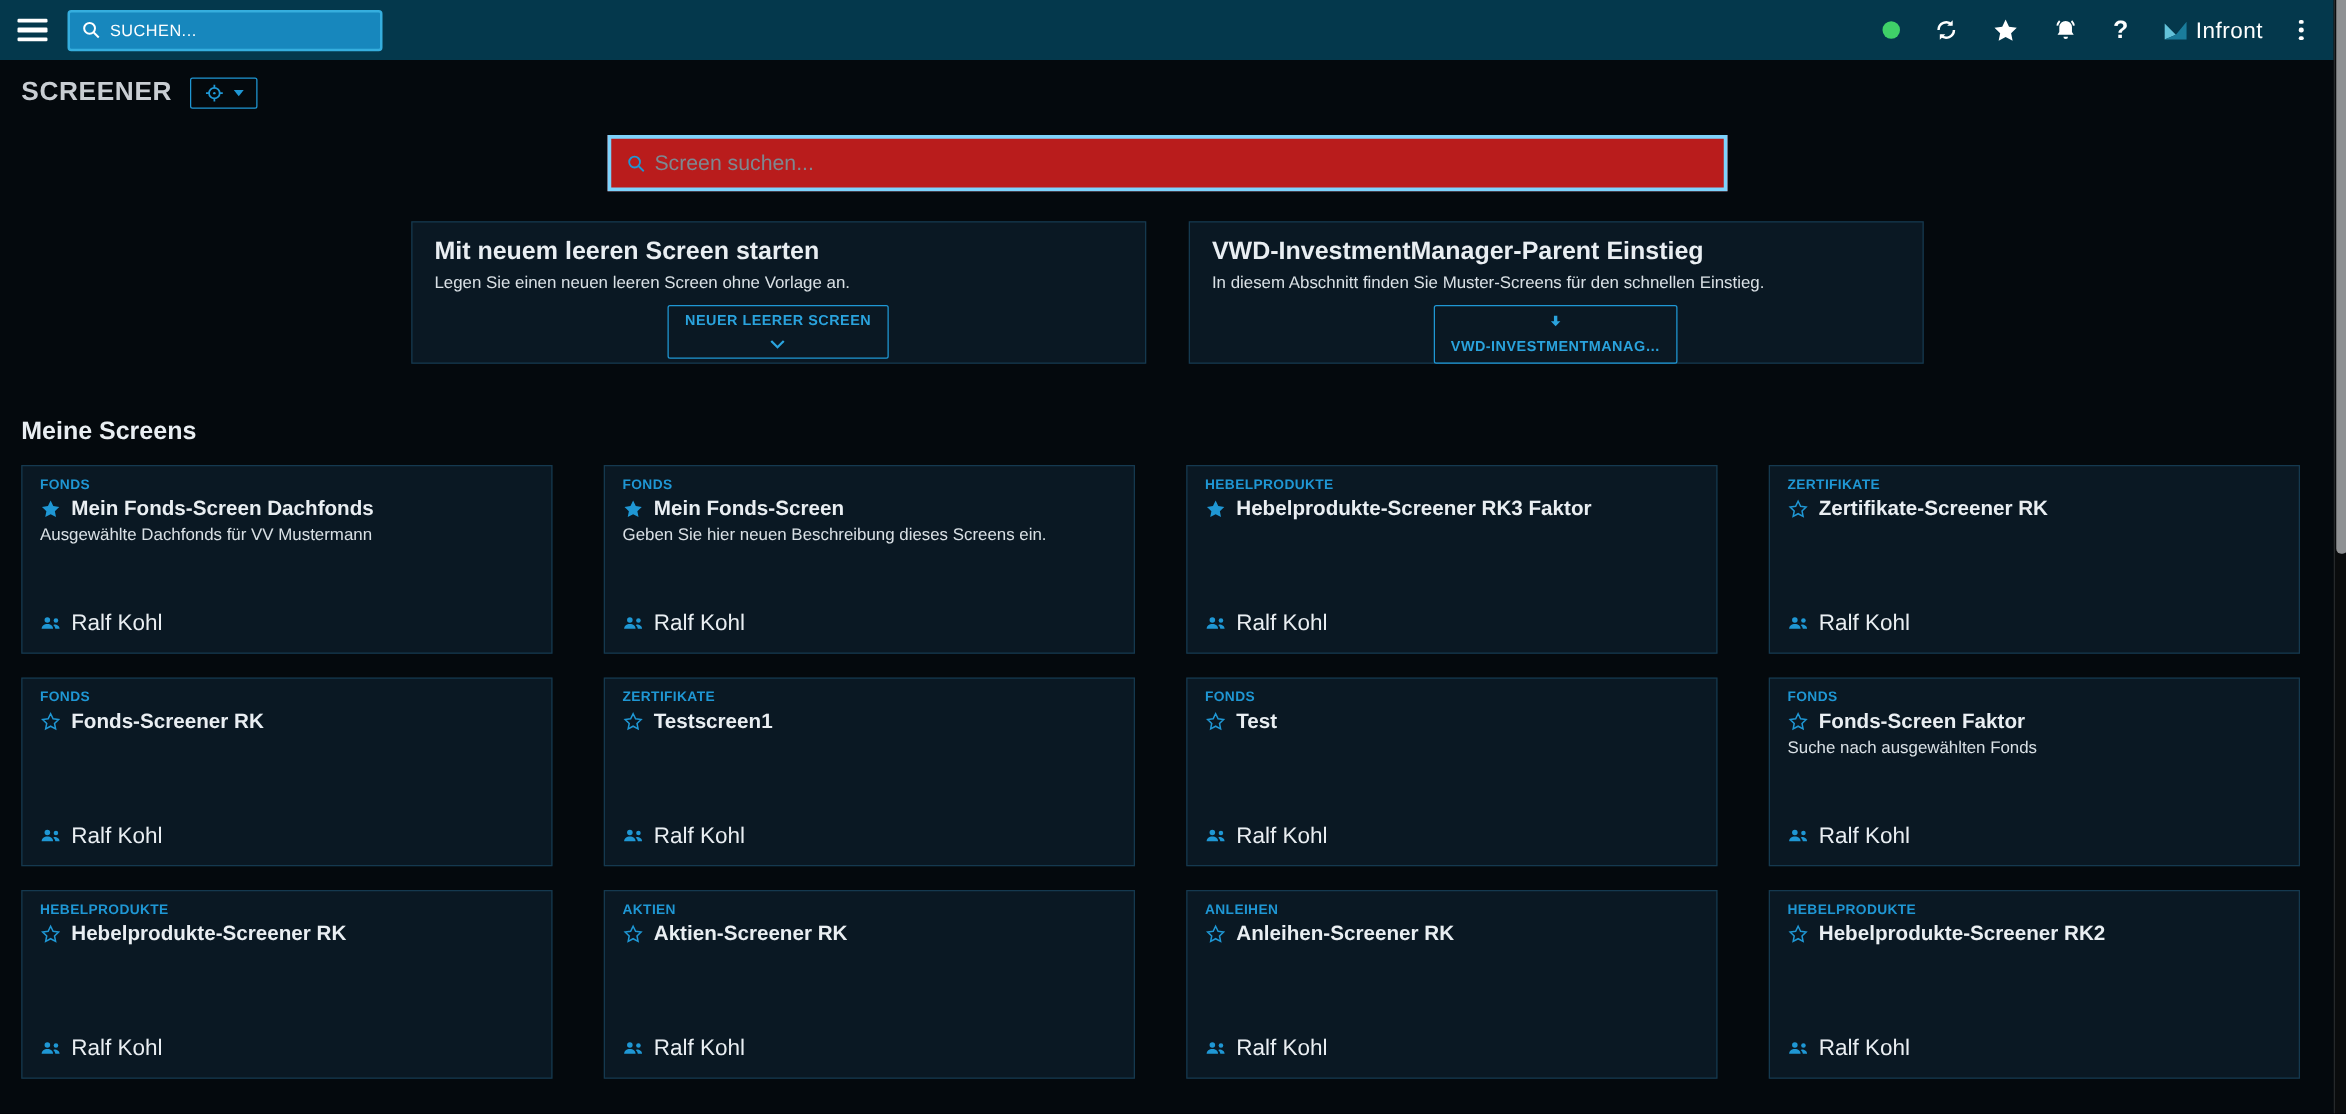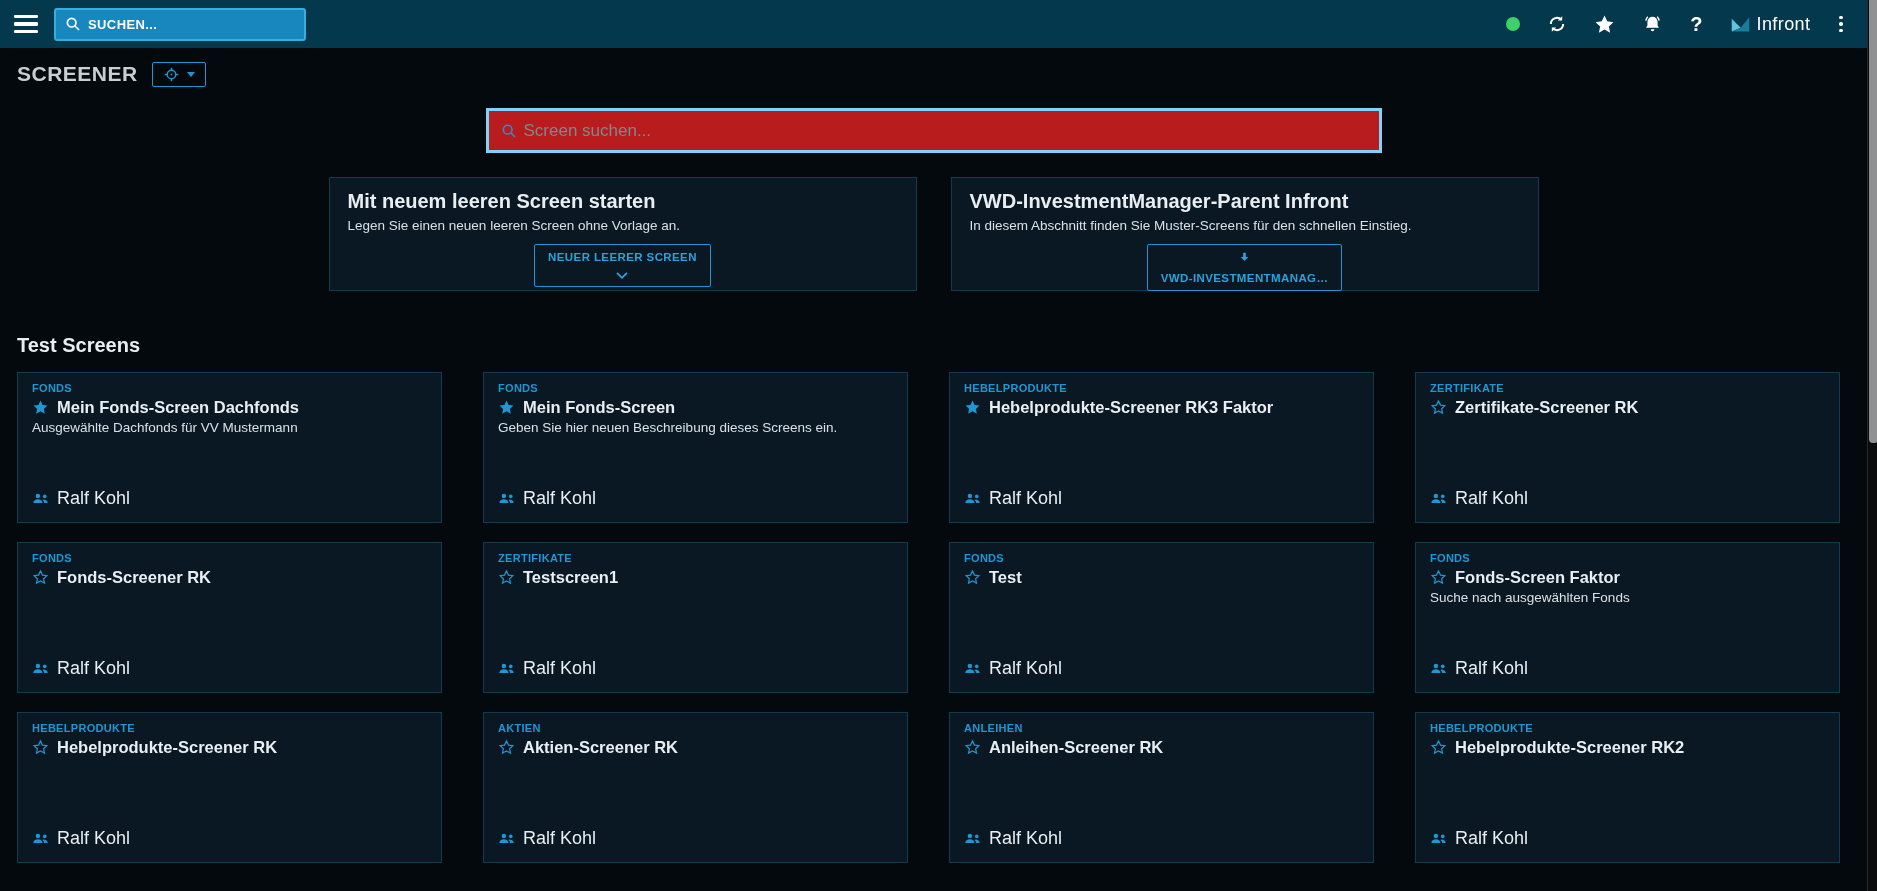--- a/index.html
+++ b/index.html
@@ -9,21 +9,21 @@
   #app { position:relative; width:1877px; height:891px; background:#04090d; overflow:hidden; }
   .main { position:absolute; left:0; top:0; width:1867px; height:891px; background:#04090d; }
 
   
   .topbar { height:48px; background:#04384c; display:flex; align-items:center; padding:0 22px 0 14px; }
   .hamburger { width:24px; height:18px; display:flex; flex-direction:column; justify-content:space-between; cursor:pointer; margin-right:16px; }
   .hamburger span { display:block; height:3.2px; background:#fff; border-radius:1px; }
   .topbar-search { display:flex; align-items:center; gap:7px; width:252px; height:33px;
     background:#1787bd; border:2px solid #35aede; border-radius:3px; padding:0 9px; }
   .topbar-search input { flex:1; background:transparent; border:none; outline:none;
-    color:#0f172a; font-size:13px; font-weight:700; letter-spacing:.4px; font-family:"Liberation Sans", sans-serif; }
+    color:#0f172a; font-size:13px; font-weight:400; letter-spacing:.4px; font-family:"Liberation Sans", sans-serif; }
   .topbar-search input::placeholder { color:#fff; opacity:1; }
   .topbar-right { margin-left:auto; display:flex; align-items:center; gap:27px; }
   .status-dot { width:14px; height:14px; border-radius:50%; background:#3fd068; }
   .tb-icon { display:flex; align-items:center; justify-content:center; cursor:pointer; }
   .help-icon { color:#fff; font-size:20px; font-weight:700; }
   .brand { display:flex; align-items:center; gap:6px; }
   .brand-name { color:#ffffff; font-size:18px; font-weight:400; letter-spacing:.4px; }
   .kebab { display:flex; flex-direction:column; gap:3px; cursor:pointer; padding:2px; }
   .kebab i { width:3.6px; height:3.6px; border-radius:50%; background:#fff; }
 
@@ -184,37 +184,37 @@
         <span>NEUER LEERER SCREEN</span>
         <span class="icon-chevron">
           <svg width="12" height="9" viewBox="0 0 12 8">
                   <path d="M1 1.3l5 5 5-5" fill="none" stroke="#2aa3dd" stroke-width="1.8"></path>
                 </svg>
         </span>
       </button>
     </div>
   </div>
         <div class="panel">
-    <div class="panel-title">VWD-InvestmentManager-Parent Infront</div>
+    <div class="panel-title">VWD-InvestmentManager-Parent Einstieg</div>
     <div class="panel-desc">In diesem Abschnitt finden Sie Muster-Screens für den schnellen Einstieg.</div>
     <div class="panel-btn-row">
       <button class="panel-button has-download">
         <span class="icon-download">
           <svg width="13" height="13" viewBox="0 0 24 24">
                   <path d="M9.5 3h5v8h4.5L12 18.5 5 11h4.5z" fill="#2aa3dd"></path>
                 </svg>
         </span>
         <span>VWD-INVESTMENTMANAG…</span>
 
       </button>
     </div>
   </div>
       </div>
 
-    <h2 class="section-heading">Test Screens</h2>
+    <h2 class="section-heading">Meine Screens</h2>
     <div class="cards-grid">
         <div class="card starred">
     <div class="card-category">FONDS</div>
     <div class="card-title-row">
       <span class="star-btn">
         <span class="star-filled">
           <svg width="17" height="17" viewBox="0 0 24 24">
                   <path d="M12 2l3 6.3 6.8.9-5 4.8 1.3 6.7L12 17.4l-6.1 3.3 1.3-6.7-5-4.8 6.8-.9z" fill="#1f97d4"></path>
                 </svg>
         </span>

